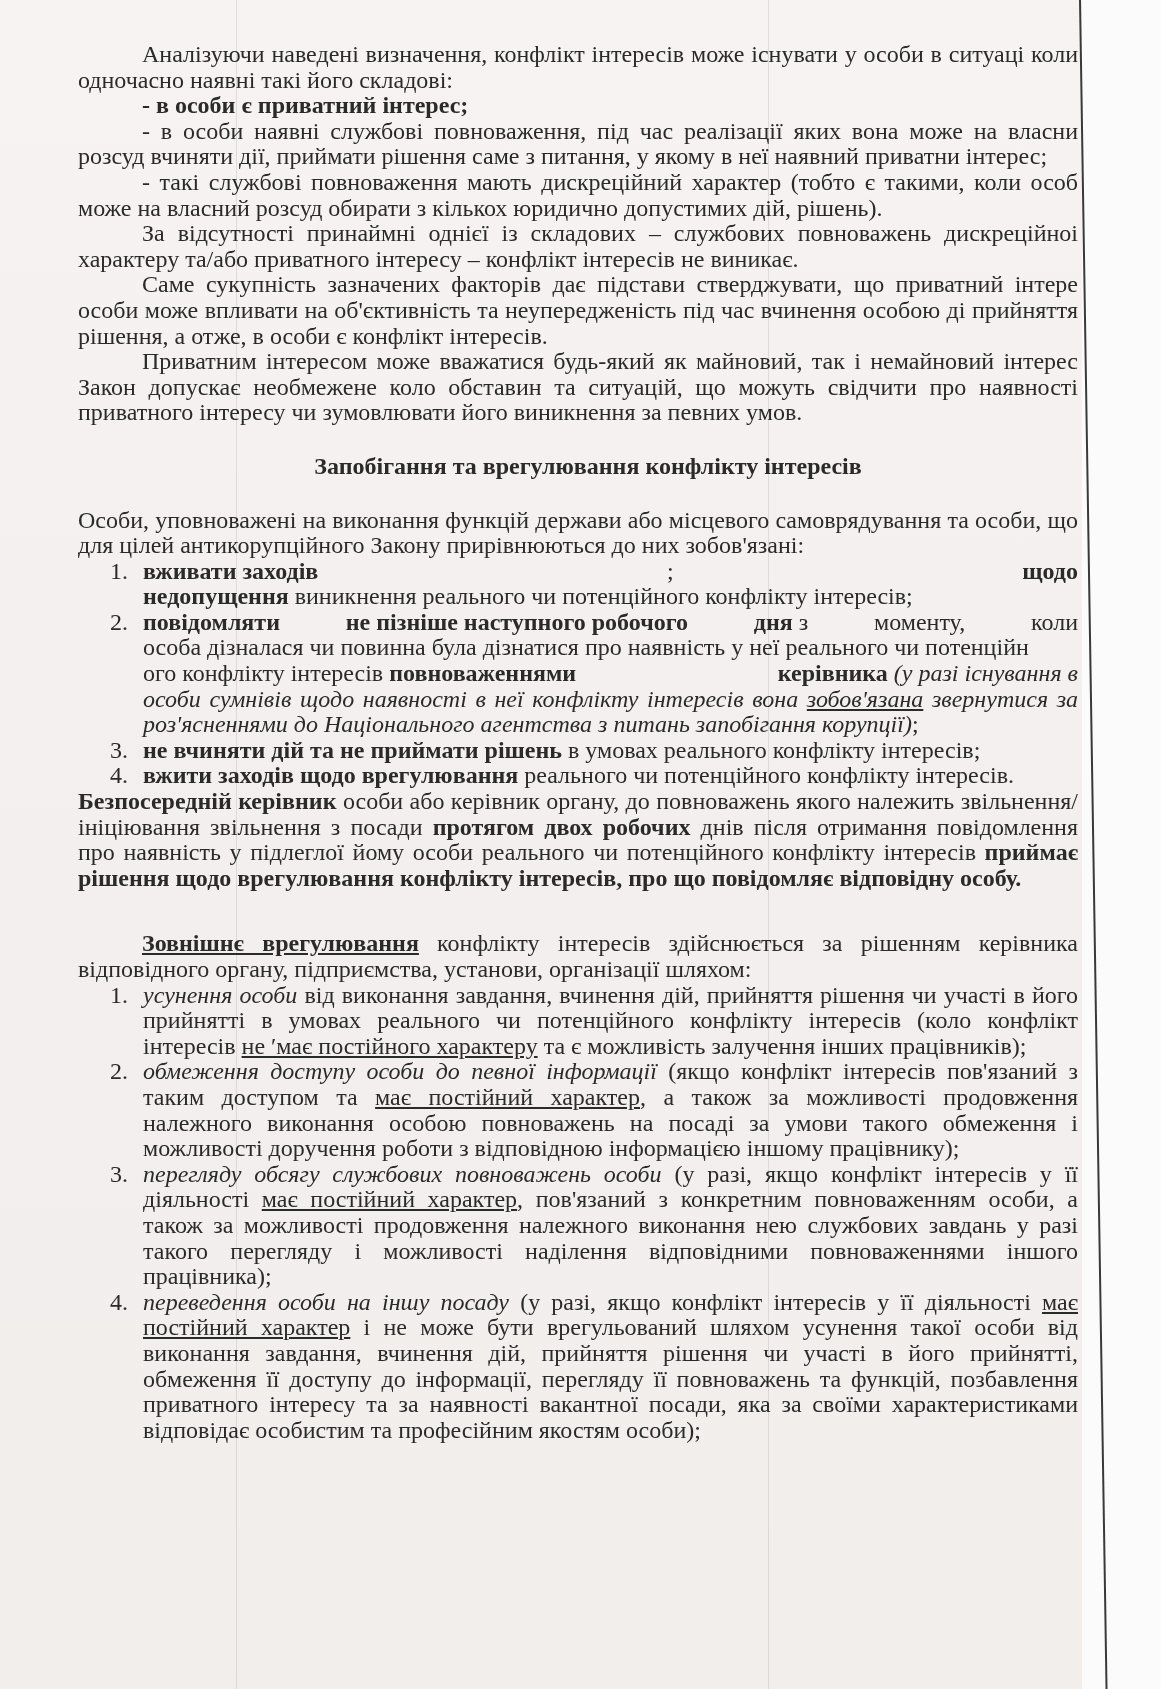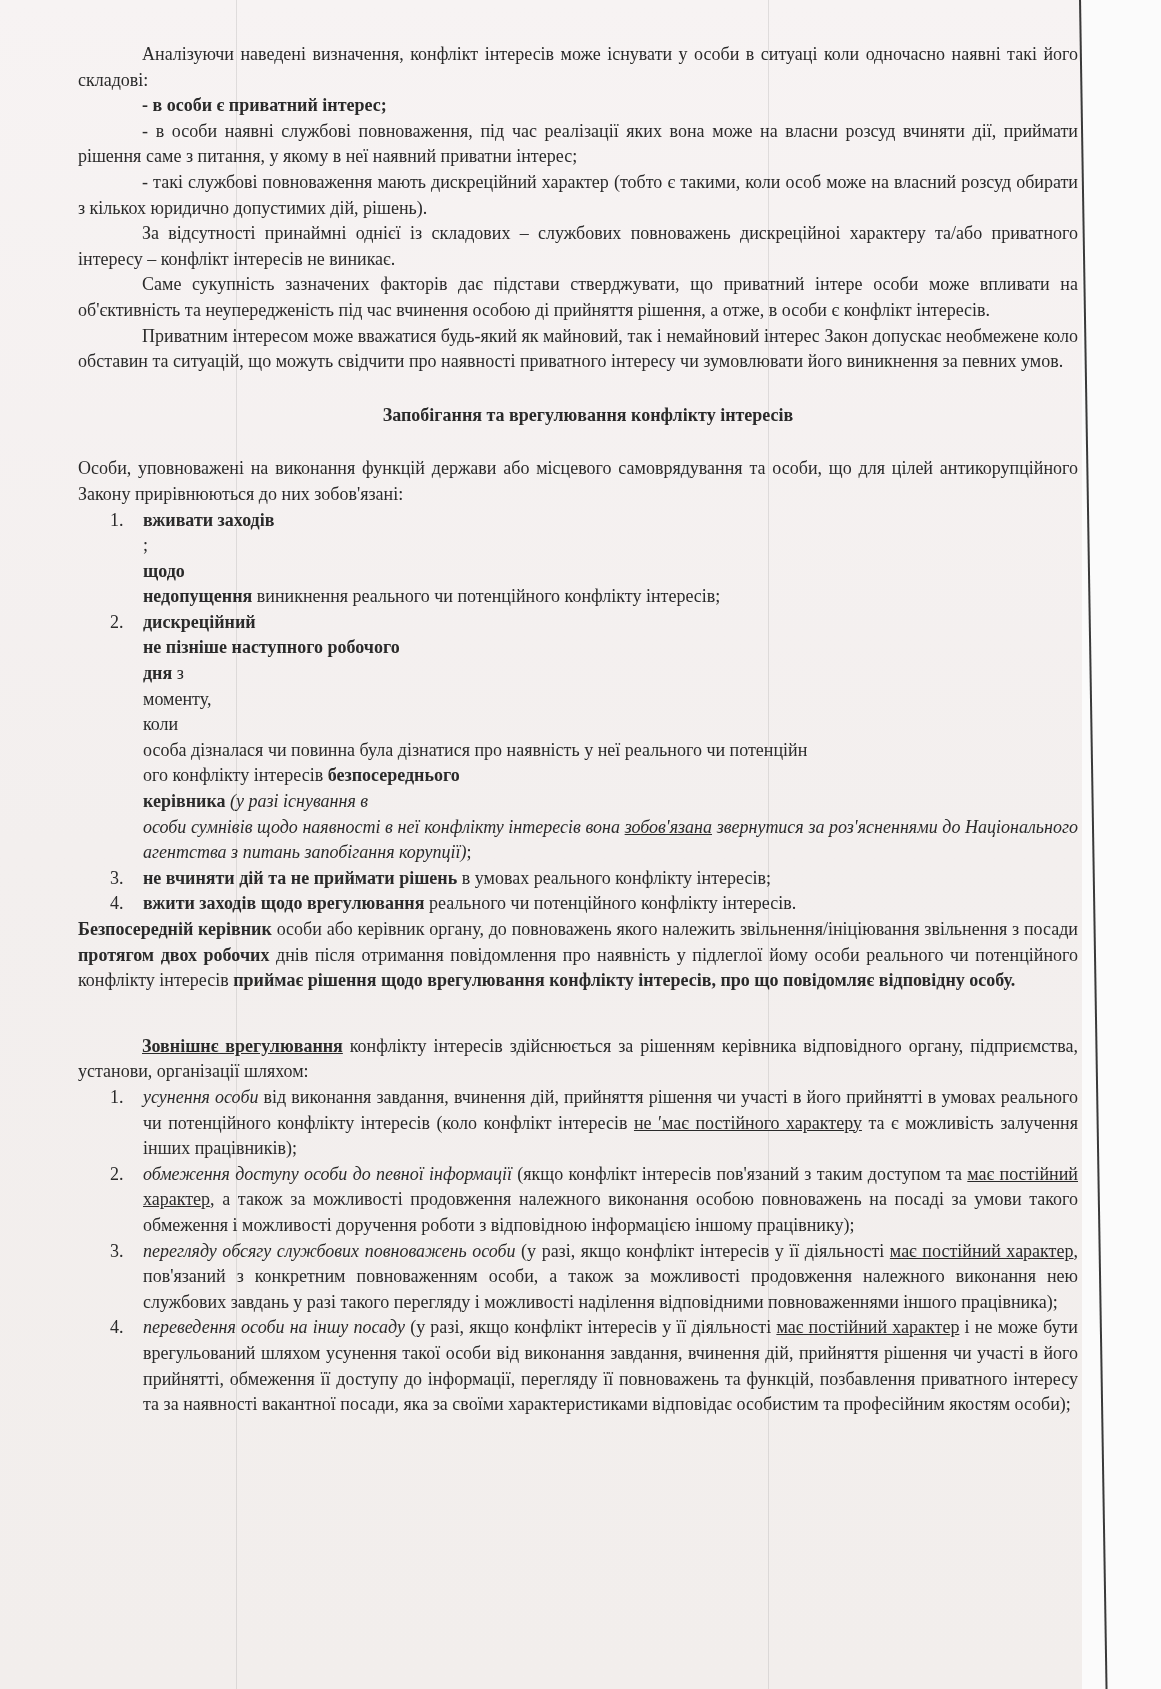--- a/index.html
+++ b/index.html
@@ -18,38 +18,38 @@
     position:absolute; top:0; height:1689px; width:2px;
     background:#3a3a3a;
     left:1079px;
     transform:skewX(0.9deg);
     transform-origin:top left;
   }
   .outer { position:absolute; left:1082px; top:0; width:79px; height:1689px; background:#fbfbfb; }
   .fold { position:absolute; top:0; height:1689px; width:1px; background:rgba(150,150,150,0.25); }
   .content {
     position:absolute; left:78px; top:42px; width:1000px;
-    font-size:18px; line-height:25.6px;
+    font-size:24px; line-height:25.6px;
     transform:scaleY(1.0);
   }
   p { margin:0; text-align:justify; }
   .indent { text-indent:64px; }
   .dash { padding-left:64px;font-weight:bold; }
   .b { font-weight:bold; }
   .i { font-style:italic; }
   .u { text-decoration:underline; }
   .heading {
     text-align:center; font-weight:bold; 
     margin-top:28px; margin-bottom:28px; padding-left:20px;
   }
   ol { margin:0; padding:0; list-style:none; }
   ol li { position:relative; padding-left:65px; text-align:justify; }
   ol li .num { position:absolute; left:32px; top:0; }
   .gap { height:26px; }
-  .spread { display:flex; justify-content:space-between;flex-direction:column; }
+  .spread { display:flex; justify-content:space-between; }
 </style>
 </head>
 <body>
 
 <div class="page"></div>
 <div class="fold" style="left:236px"></div>
 <div class="fold" style="left:768px"></div>
 <div class="outer"></div>
 <div class="page-edge"></div>
 
@@ -73,29 +73,29 @@
       <div class="spread b">
         <span>вживати заходів</span>
         <span style="font-weight:normal">;</span>
         <span>щодо</span>
       </div>
       <span class="b">недопущення</span><span> виникнення реального чи  потенційного конфлікту інтересів;</span>
     </li>
     <li>
       <span class="num">2.</span>
       <div class="spread">
-        <span class="b">дискреційний</span>
+        <span class="b">повідомляти</span>
         <span class="b">не пізніше наступного робочого</span>
         <span><span class="b">дня</span> <span>з</span></span>
         <span>моменту,</span>
         <span>коли</span>
       </div>
       <div>особа дізналася чи повинна була дізнатися про наявність у неї реального чи потенційн</div>
       <div class="spread">
-        <span><span>ого конфлікту інтересів </span><span class="b">безпосереднього</span></span>
+        <span><span>ого конфлікту інтересів </span><span class="b">повноваженнями</span></span>
         <span><span class="b">керівника</span><span class="i"> (у разі існування в</span></span>
       </div>
       <span class="i">особи сумнівів щодо наявності в неї конфлікту інтересів вона </span><span class="i u">зобов'язана</span><span class="i"> звернутися за роз'ясненнями до  Національного агентства з питань запобігання корупції)</span><span>;</span>
     </li>
     <li>
       <span class="num">3.</span>
       <span class="b">не вчиняти дій та не приймати рішень</span><span> в умовах реального конфлікту інтересів;</span>
     </li>
     <li>
       <span class="num">4.</span>

